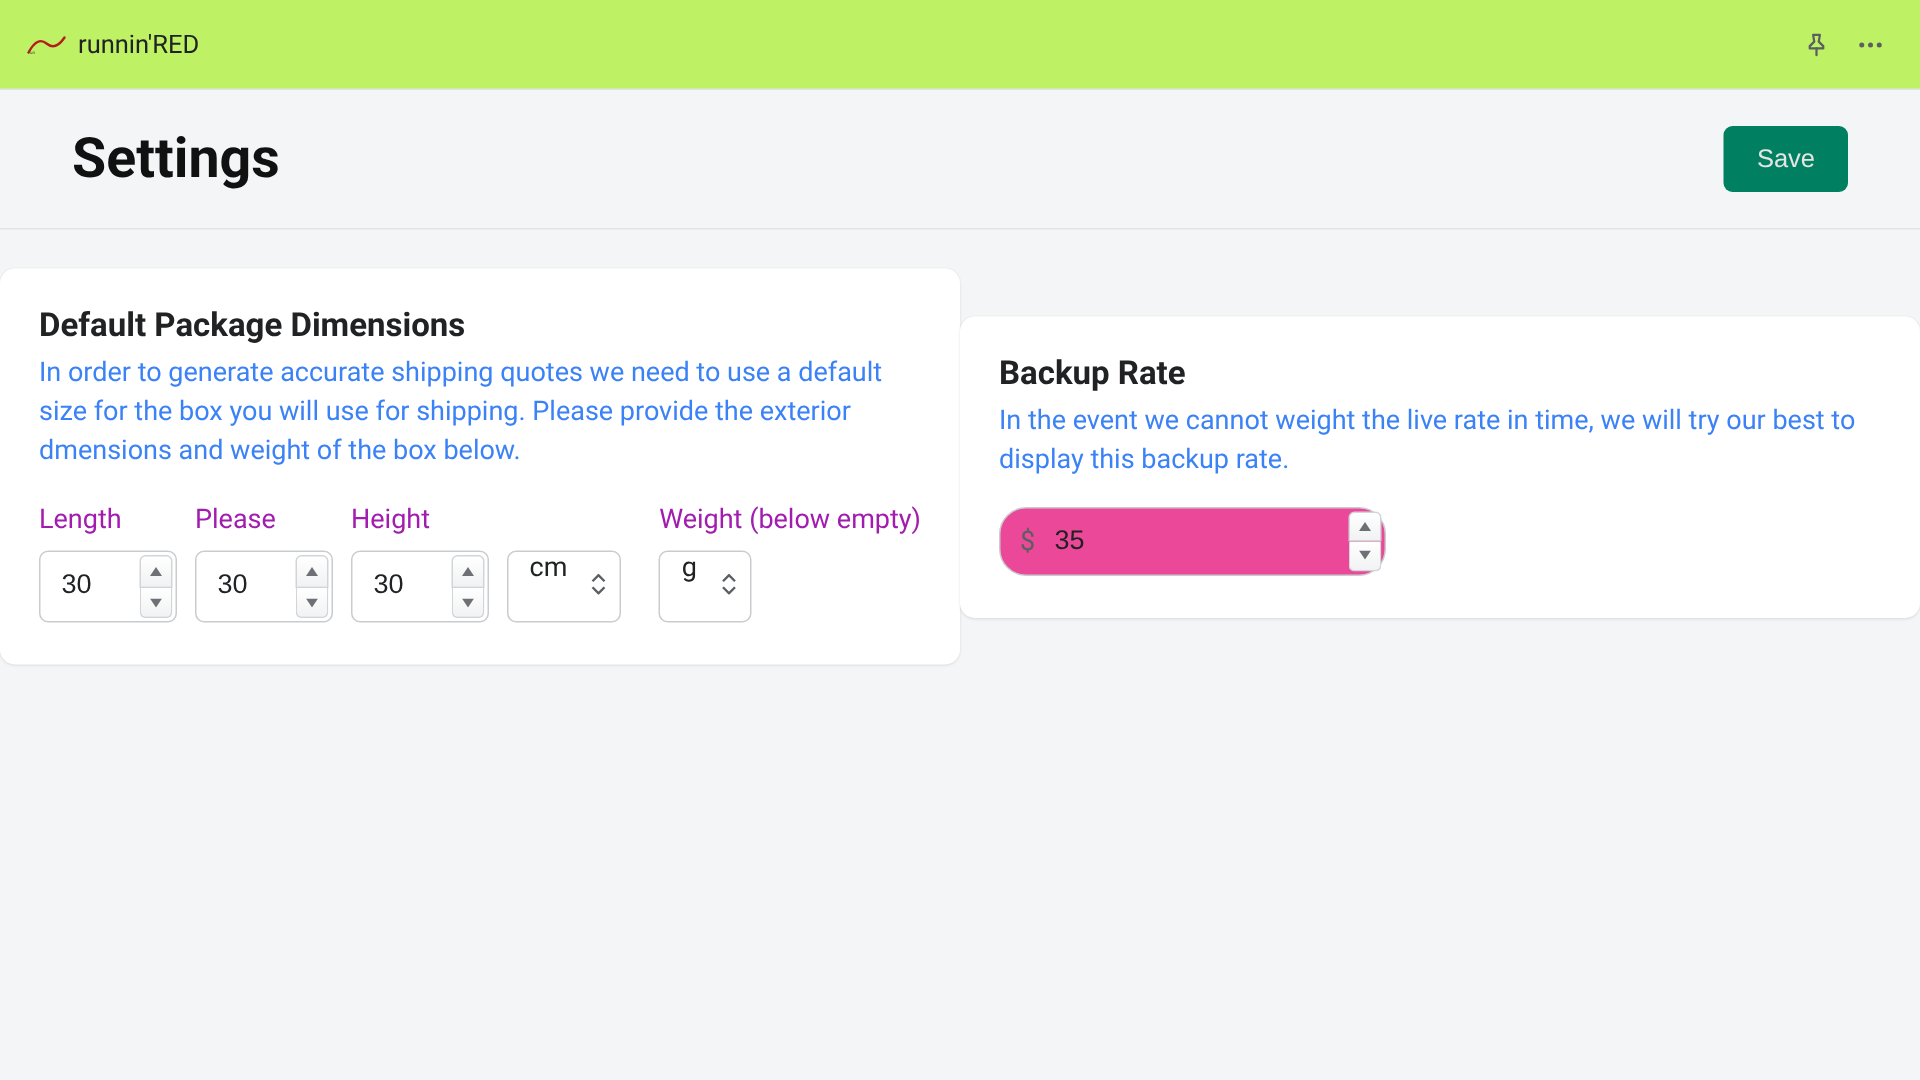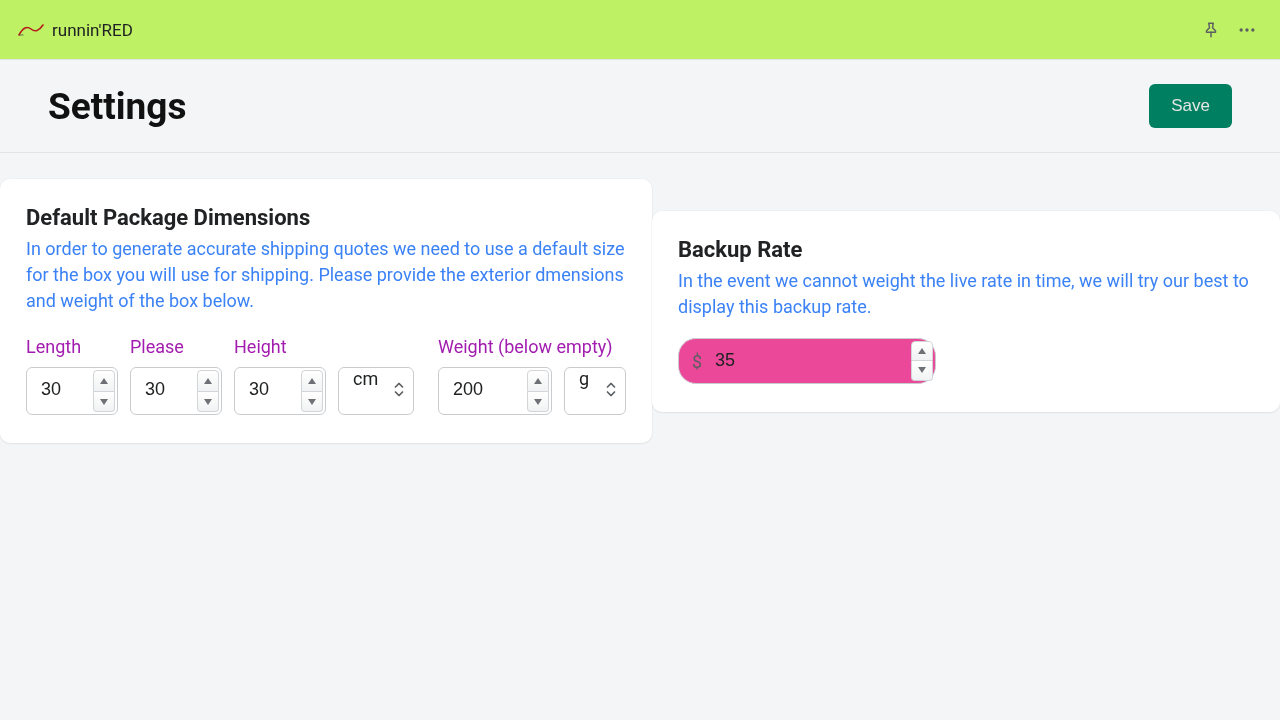--- a/index.html
+++ b/index.html
@@ -294,35 +294,20 @@
               </svg>
           </span>
         </div>
       </div>
 
       <div class="gap-grow"></div>
 
       <div class="field">
         <label class="field-label">Weight (below empty)</label>
         <div style="display:flex; gap:12px;">
-          <div class="num-wrap wide">
-            <input class="num-input" value="200" style="">
-            <div class="spin">
-              <button>
-                  <svg viewBox="0 0 8 6">
-                    <path d="M0 6 L4 0 L8 6 Z" fill="#6d7175"></path>
-                  </svg>
-                </button>
-              <button>
-                  <svg viewBox="0 0 8 6">
-                    <path d="M0 0 L4 6 L8 0 Z" fill="#6d7175"></path>
-                  </svg>
-                </button>
-            </div>
-          </div>
           <div class="select-wrap tiny">
             <div class="select">g</div>
             <span class="select-caret">
               <svg width="10" height="14" viewBox="0 0 10 14">
                   <path d="M1 5 L5 1 L9 5" fill="none" stroke="#5c5f62" stroke-width="1.6"></path>
                   <path d="M1 9 L5 13 L9 9" fill="none" stroke="#5c5f62" stroke-width="1.6"></path>
                 </svg>
             </span>
           </div>
         </div>

